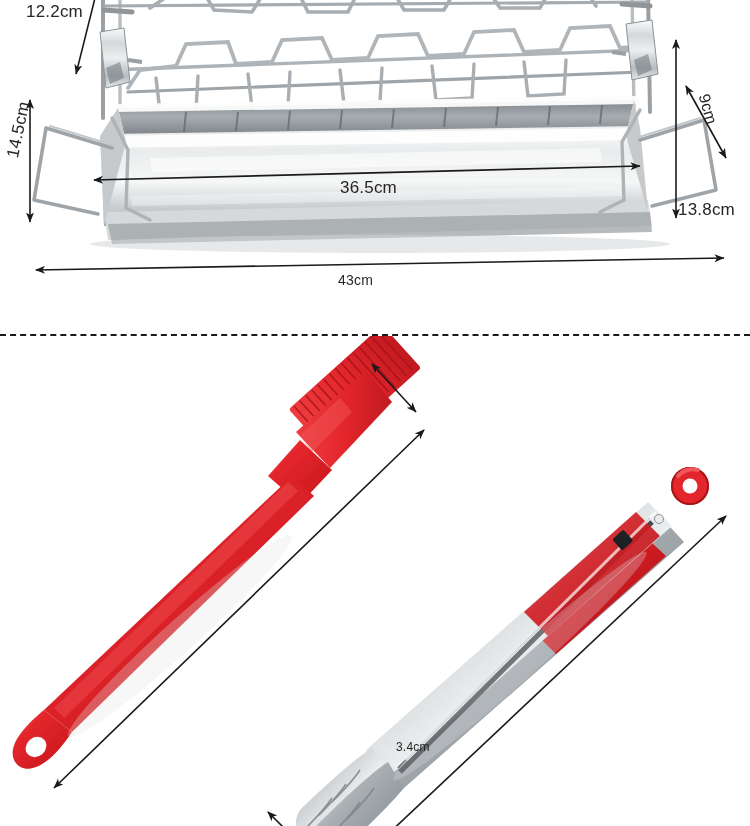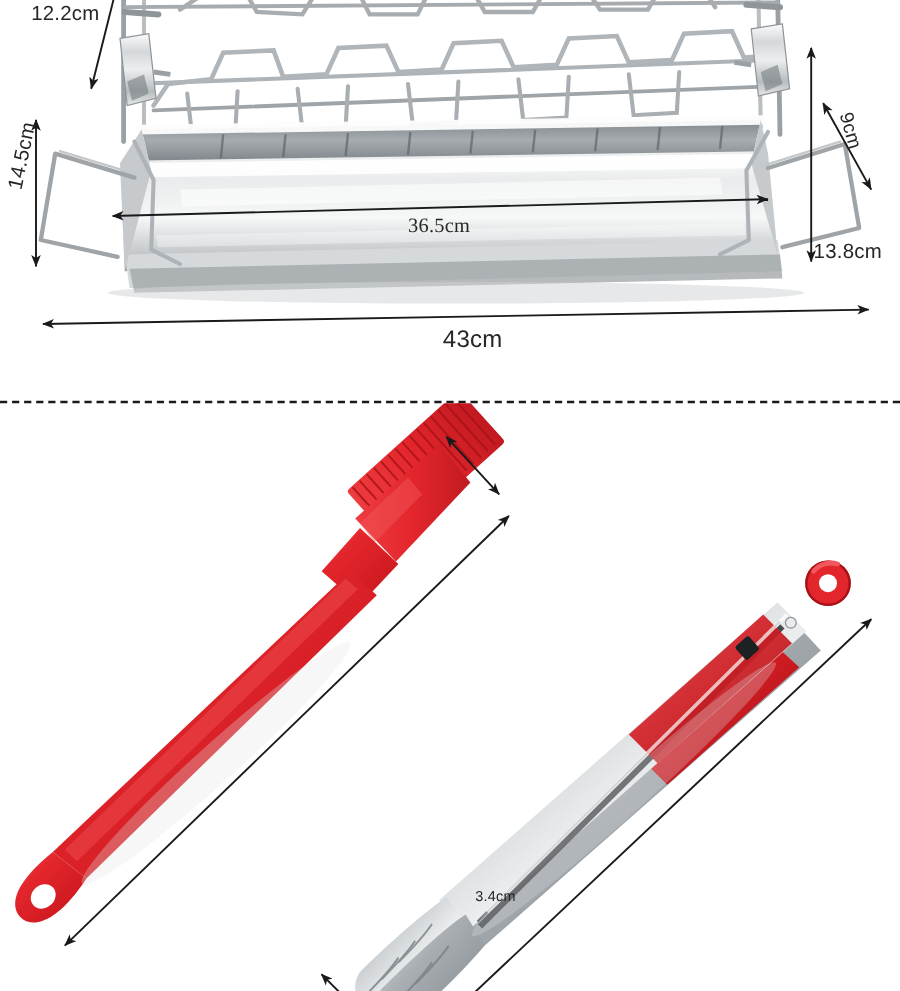--- a/index.html
+++ b/index.html
@@ -40,25 +40,25 @@
     position: absolute;
     color: #262626;
     font-family: "Liberation Sans", "DejaVu Sans", sans-serif;
     white-space: nowrap;
     line-height: 1.15;
     letter-spacing: .2px;
   }
   .lbl-122 { left: 26px;  top: 2px;   font-size: 17px; }
   .lbl-145 { left: -10px; top: 120px; font-size: 17px;
              transform: rotate(-78deg); transform-origin: 50% 50%; }
-  .lbl-365 { left: 340px; top: 178px; font-size: 17px; font-family: Liberation Serif, serif; }
+  .lbl-365 { left: 340px; top: 178px; font-size: 17px; }
   .lbl-9   { left: 692px; top: 100px; font-size: 16px;
              transform: rotate(74deg); transform-origin: 50% 50%; }
   .lbl-138 { left: 678px; top: 200px; font-size: 17px; }
-  .lbl-43  { left: 338px; top: 272px; font-size: 20px; margin-left: 31px; }
+  .lbl-43  { left: 338px; top: 272px; font-size: 14px; }
 
   .lbl-34cm  { left: 396px; top: 405px; font-size: 12px; }
 </style>
 </head>
 <body>
 
 <div id="page">
 
   <div class="panel" id="panel-rack">
     <svg class="scene" id="rack-svg" viewBox="0 0 750 335">

